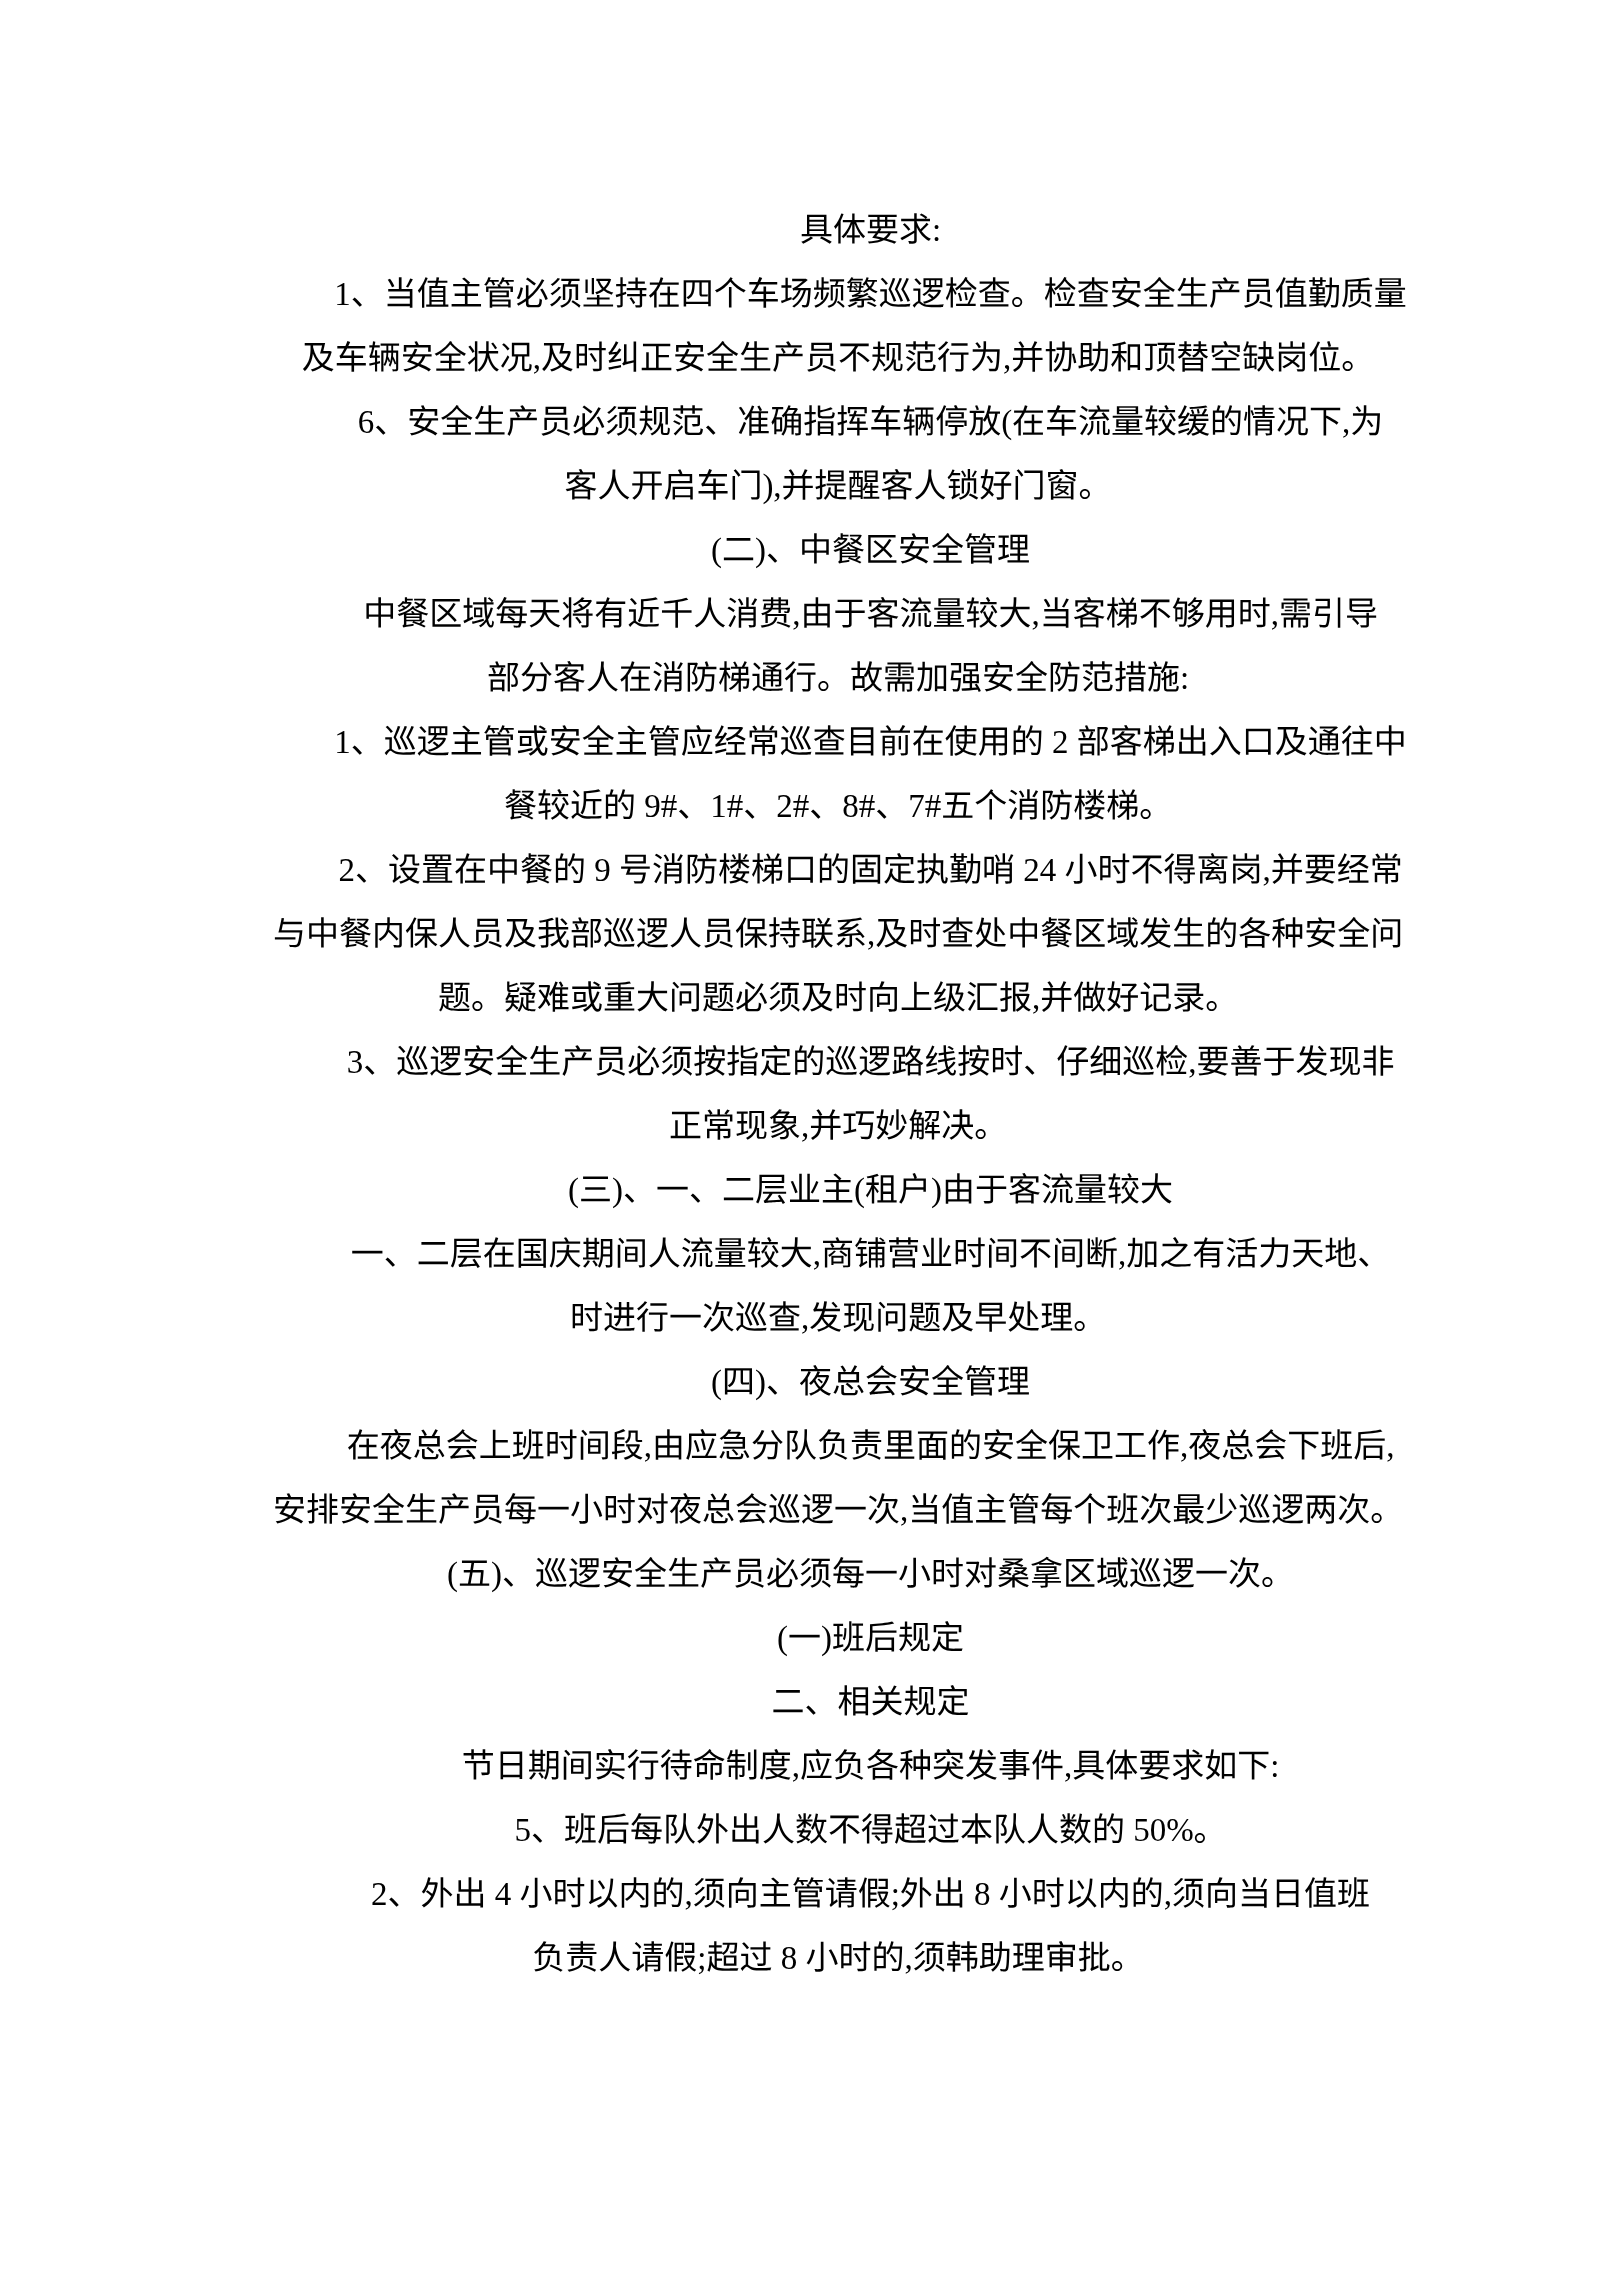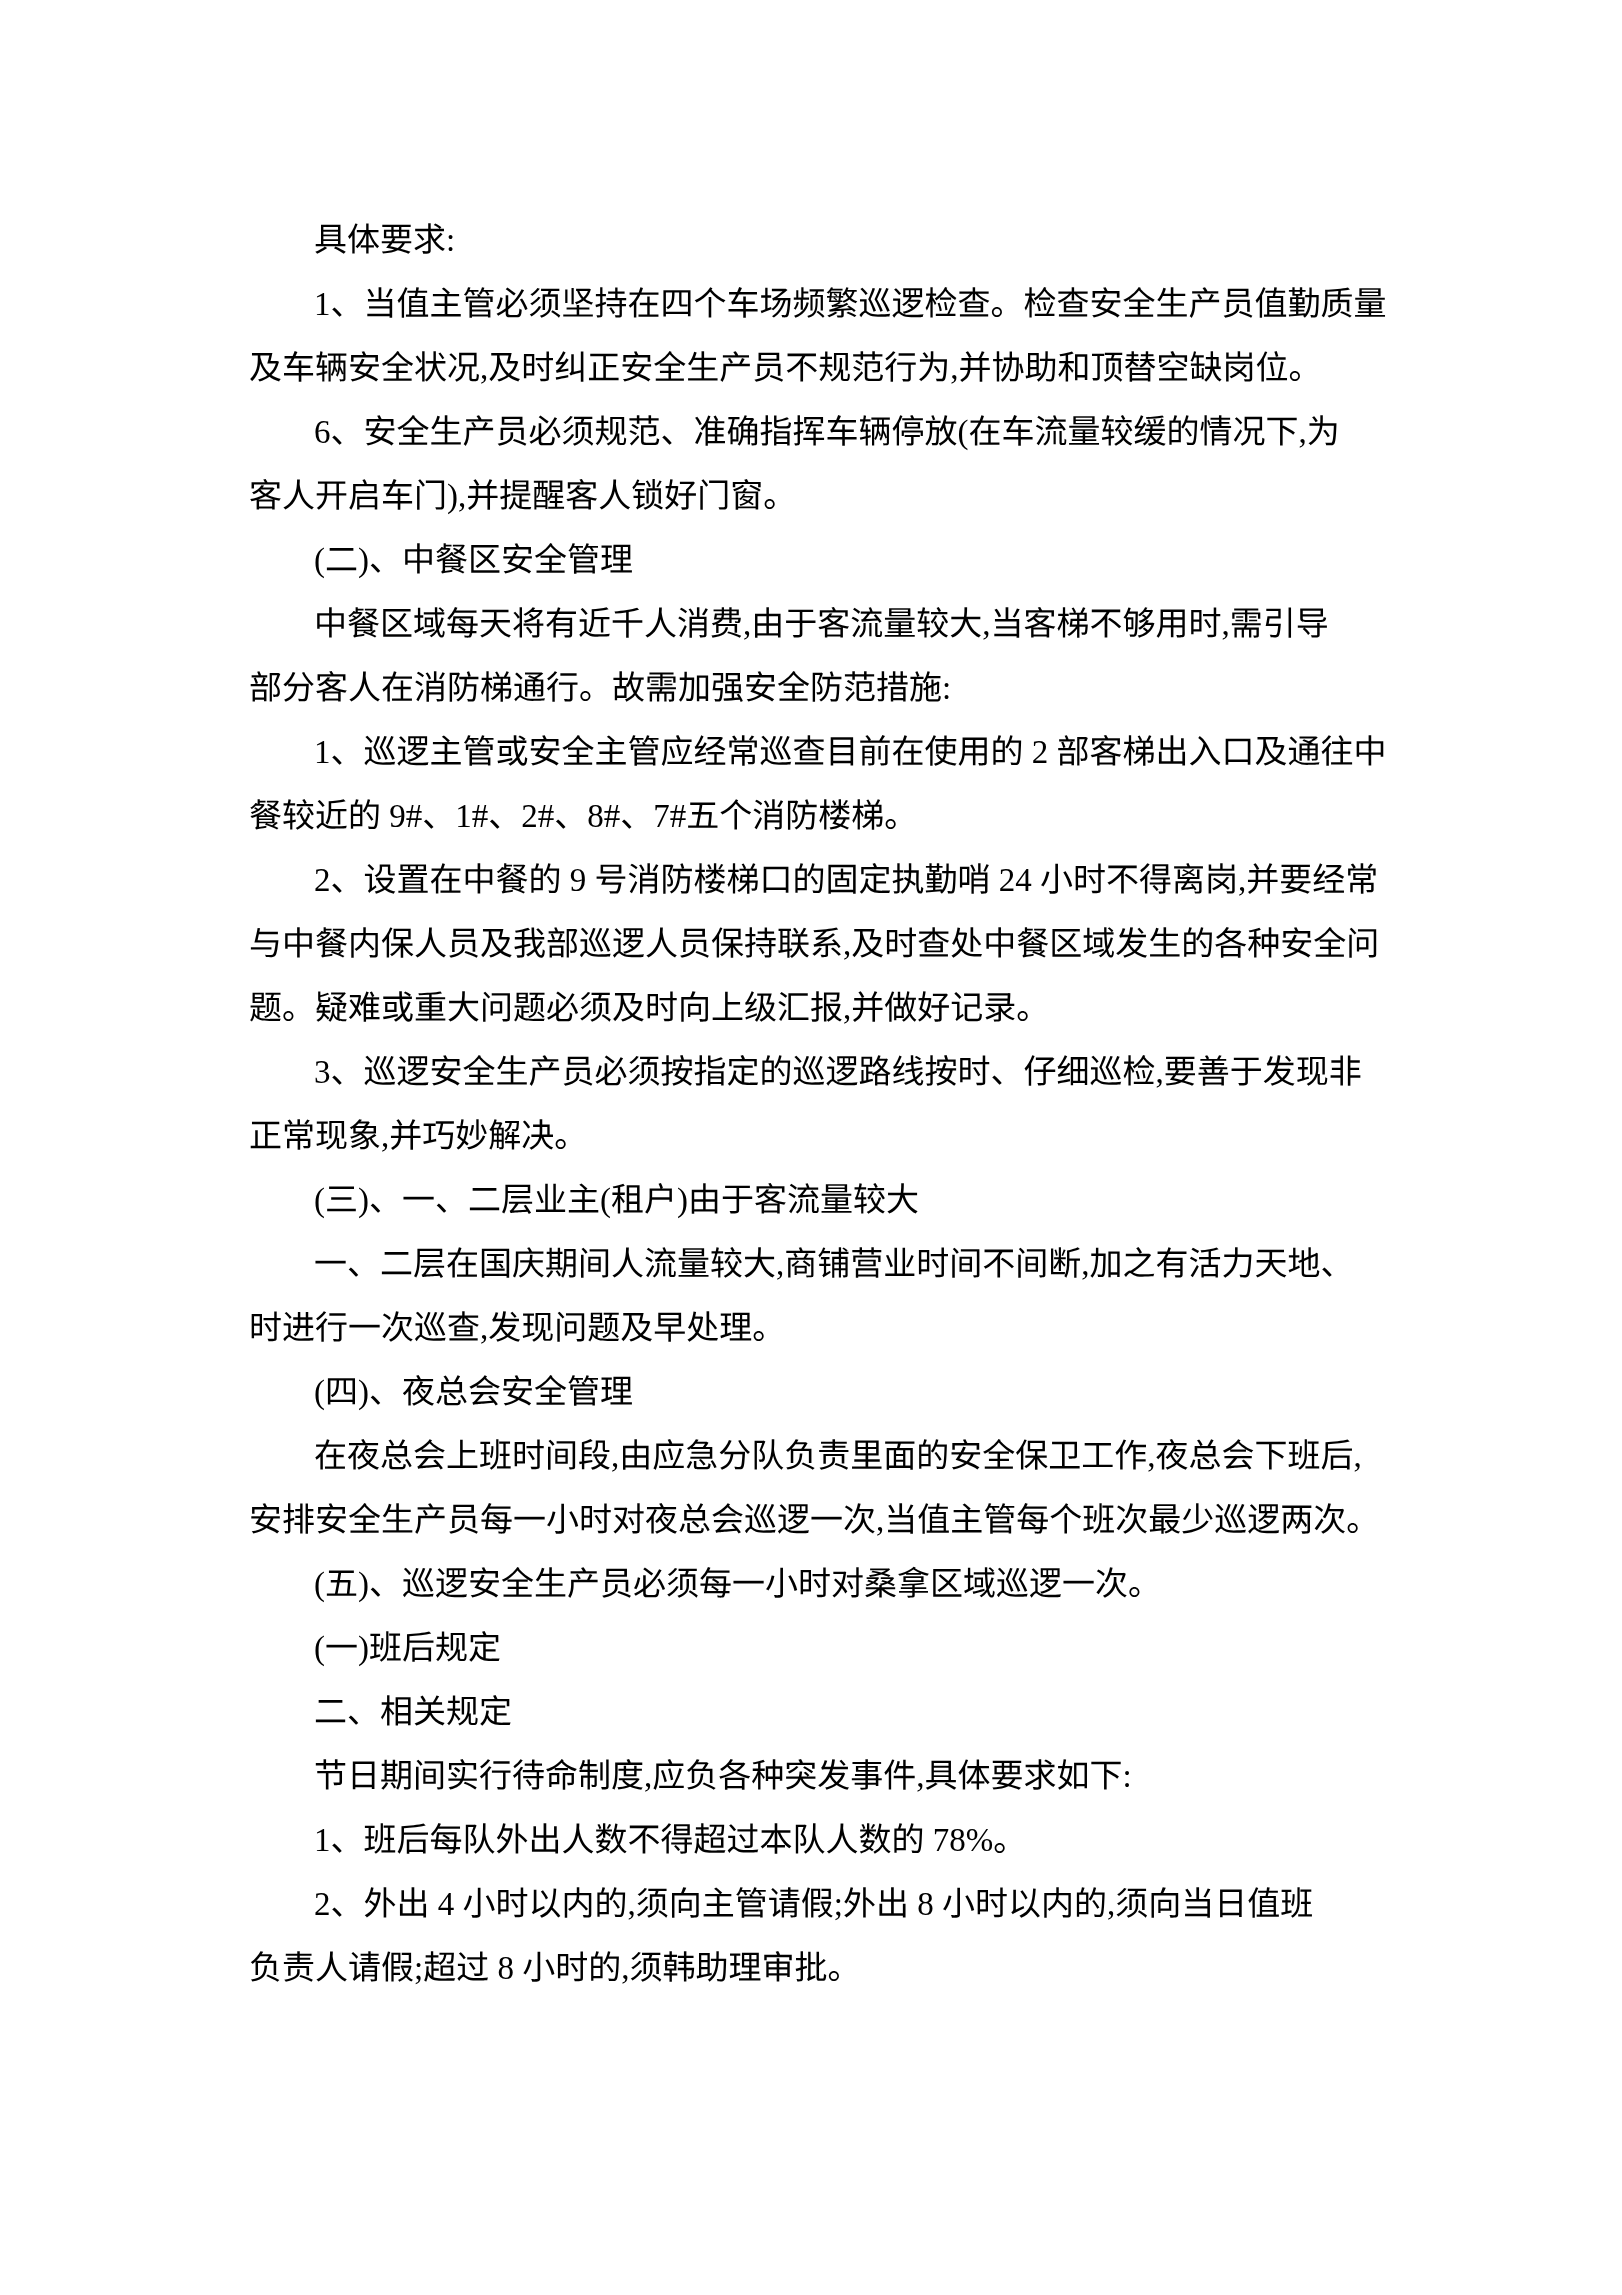--- a/index.html
+++ b/index.html
@@ -11,26 +11,26 @@
     position: relative;
     width: 1623px;
     height: 2295px;
     background: #ffffff;
     overflow: hidden;
     font-family: "Liberation Serif", "DejaVu Serif", serif;
   }
   .text-block {
     position: absolute;
     left: 249px;
-    top: 208px;
+    top: 198px;
     width: 1178px;
     color: #000000;
     font-size: 33px;
     line-height: 64px;
-    text-align: left;
+    text-align: center;
   }
   .line {
     white-space: pre;
     height: 64px;
   }
   .line.indent {
     padding-left: 65px;
   }
 </style>
 </head>
@@ -56,18 +56,18 @@
       <div class="line indent">(三)、一、二层业主(租户)由于客流量较大</div>
       <div class="line indent">一、二层在国庆期间人流量较大,商铺营业时间不间断,加之有活力天地、</div>
       <div class="line">时进行一次巡查,发现问题及早处理。</div>
       <div class="line indent">(四)、夜总会安全管理</div>
       <div class="line indent">在夜总会上班时间段,由应急分队负责里面的安全保卫工作,夜总会下班后,</div>
       <div class="line">安排安全生产员每一小时对夜总会巡逻一次,当值主管每个班次最少巡逻两次。</div>
       <div class="line indent">(五)、巡逻安全生产员必须每一小时对桑拿区域巡逻一次。</div>
       <div class="line indent">(一)班后规定</div>
       <div class="line indent">二、相关规定</div>
       <div class="line indent">节日期间实行待命制度,应负各种突发事件,具体要求如下:</div>
-      <div class="line indent">1、班后每队外出人数不得超过本队人数的 78%。</div>
+      <div class="line indent">5、班后每队外出人数不得超过本队人数的 50%。</div>
       <div class="line indent">2、外出 4 小时以内的,须向主管请假;外出 8 小时以内的,须向当日值班</div>
       <div class="line">负责人请假;超过 8 小时的,须韩助理审批。</div>
     </div>
 </div>
 
 
 </body></html>

